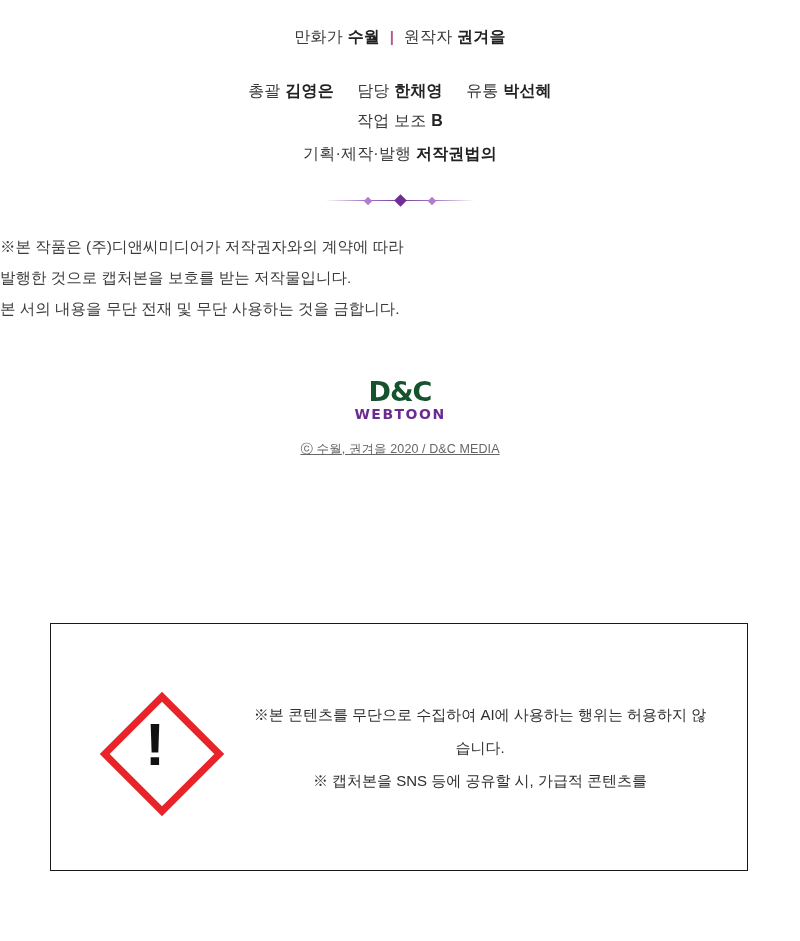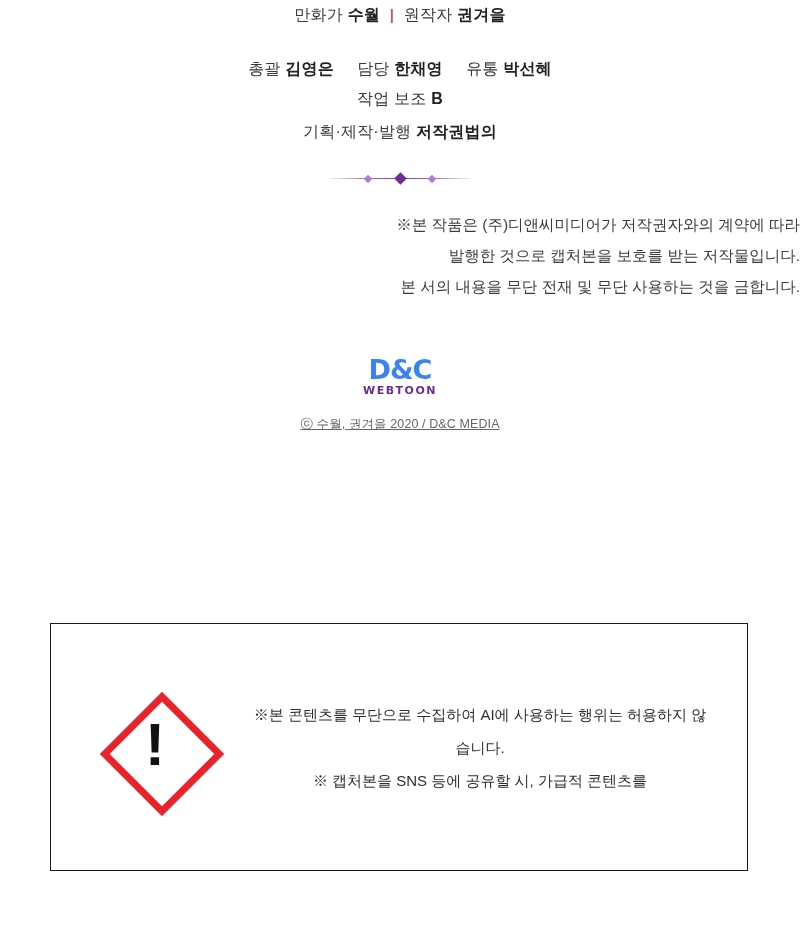--- a/index.html
+++ b/index.html
@@ -16,20 +16,21 @@
   }
 
   .page {
     position: relative;
     width: 800px;
     height: 941px;
   }
 
   
   .credits {
+    padding-top: 22px;
     text-align: center;
   }
 
   .credit-line {
     font-size: 16px;
     line-height: 30px;
     color: #3a3a3a;
     letter-spacing: 0.2px;
   }
 
@@ -88,21 +89,21 @@
     width: 6px;
     height: 6px;
     top: 6.5px;
     background: #b07cd0;
   }
   .diamond.small.left { left: 40px; }
   .diamond.small.right { left: 104px; }
 
   
   .notice {
-    text-align: right;
+    text-align: left;
     margin-top: 14px;
   }
   .notice p {
     margin: 0;
     font-size: 15.5px;
     line-height: 31px;
     color: #3c3c3c;
   }
 
   
@@ -110,26 +111,26 @@
     margin-top: 54px;
     text-align: center;
   }
   .logo {
     display: inline-block;
     line-height: 1;
   }
   .logo .logo-main {
     font-size: 27px;
     font-weight: bold;
-    color: #3b82f6;
+    color: #14532d;
     letter-spacing: -1px;
     font-family: "DejaVu Sans", sans-serif;
   }
   .logo .logo-sub {
-    font-size: 11px;
+    font-size: 14px;
     font-weight: bold;
     color: #6b2c91;
     letter-spacing: 1.5px;
     margin-top: 2px;
     font-family: "DejaVu Sans", sans-serif;
   }
 
   .copyright {
     margin-top: 18px;
     text-align: center;

